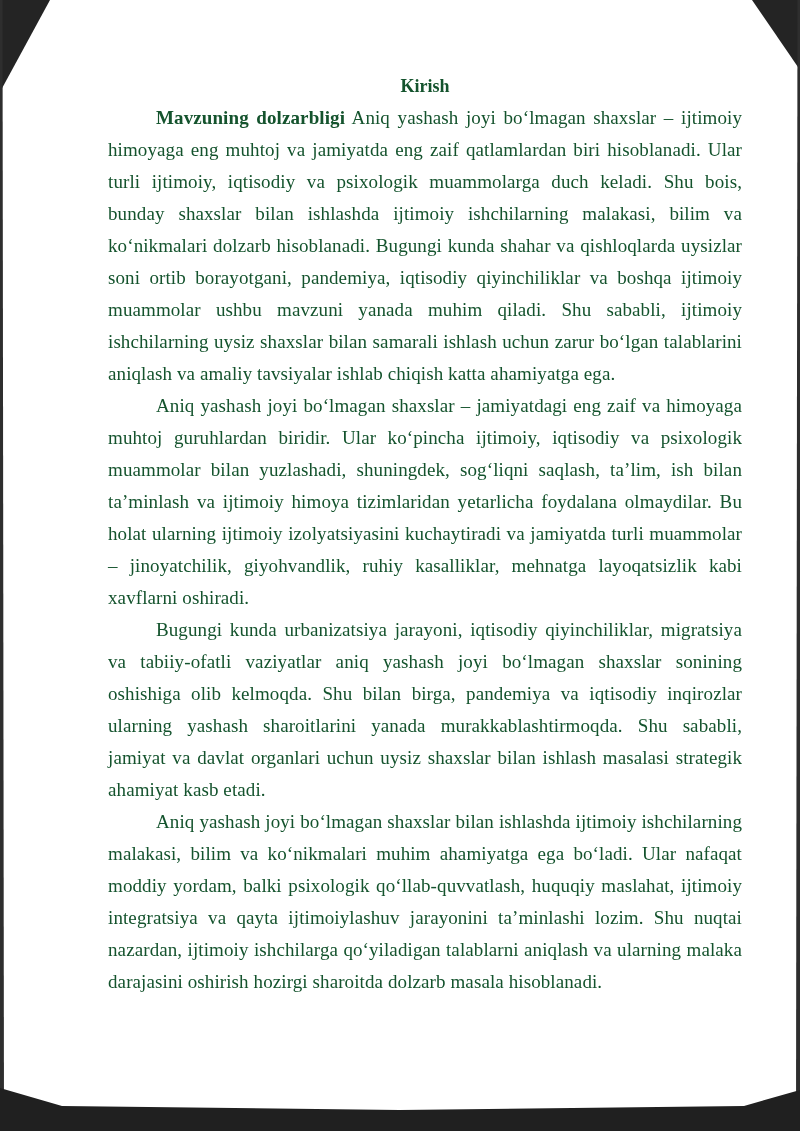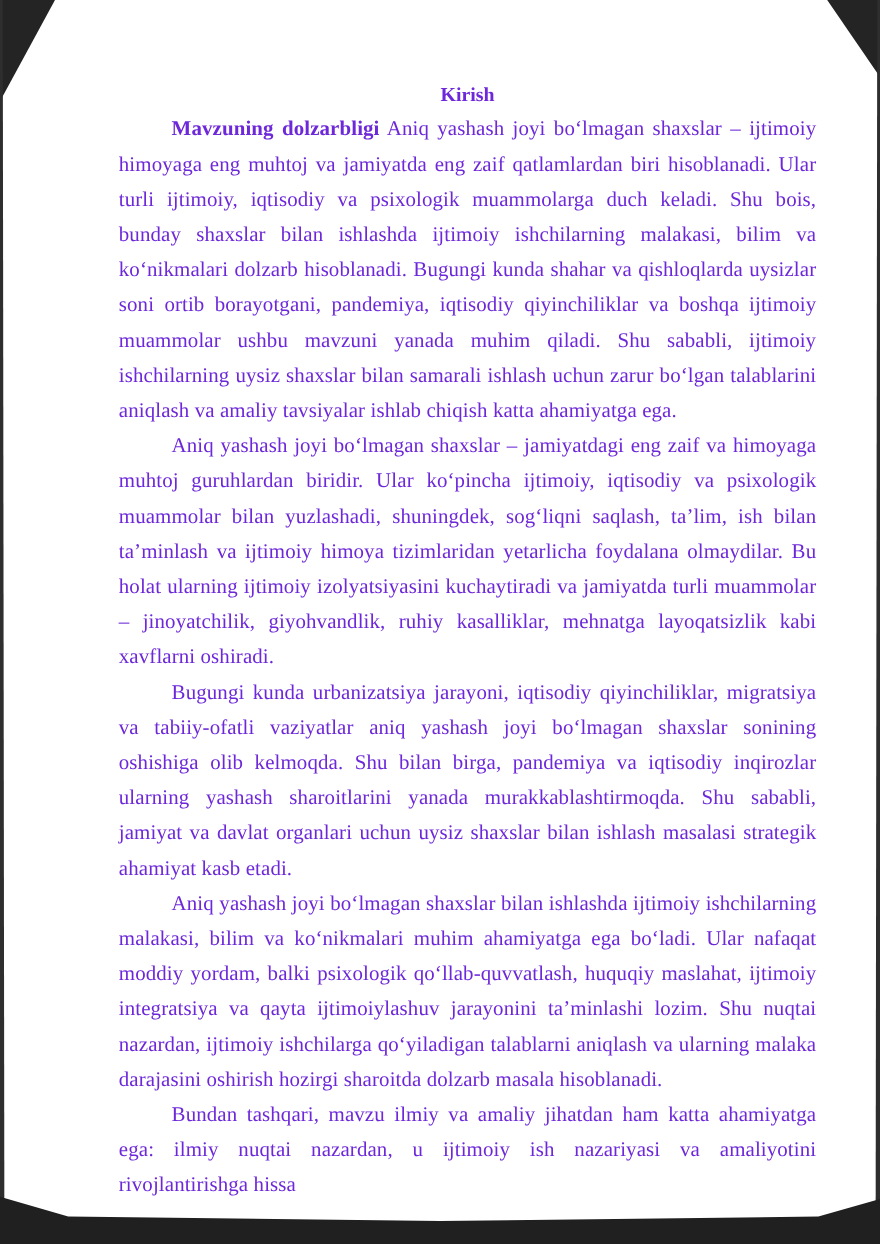--- a/index.html
+++ b/index.html
@@ -7,21 +7,21 @@
     padding: 0;
     background: #2b2b2b;
   }
   .page {
     position: relative;
     width: 800px;
     height: 1131px;
     margin: 0 auto;
     background: #ffffff;
     font-family: "Liberation Serif", "DejaVu Serif", serif;
-    color: #6d28d9;
+    color: #14532d;
     overflow: hidden;
   }
   .text-block {
     position: absolute;
     left: 108px;
     top: 70px;
     width: 634px;
   }
   .doc-title {
     margin: 0;
@@ -57,21 +57,20 @@
     <h1 class="doc-title">Kirish</h1>
 
     <p class="doc-paragraph"><span class="lead">Mavzuning dolzarbligi</span><span> Aniq yashash joyi boʻlmagan shaxslar – ijtimoiy himoyaga eng muhtoj va jamiyatda eng zaif qatlamlardan biri hisoblanadi. Ular turli ijtimoiy, iqtisodiy va psixologik muammolarga duch keladi. Shu bois, bunday shaxslar bilan ishlashda ijtimoiy ishchilarning malakasi, bilim va koʻnikmalari dolzarb hisoblanadi. Bugungi kunda shahar va qishloqlarda uysizlar soni ortib borayotgani, pandemiya, iqtisodiy qiyinchiliklar va boshqa ijtimoiy muammolar ushbu mavzuni yanada muhim qiladi. Shu sababli, ijtimoiy ishchilarning uysiz shaxslar bilan samarali ishlash uchun zarur boʻlgan talablarini aniqlash va amaliy tavsiyalar ishlab chiqish katta ahamiyatga ega.</span></p>
 
     <p class="doc-paragraph">Aniq yashash joyi boʻlmagan shaxslar – jamiyatdagi eng zaif va himoyaga muhtoj guruhlardan biridir. Ular koʻpincha ijtimoiy, iqtisodiy va psixologik muammolar bilan yuzlashadi, shuningdek, sogʻliqni saqlash, ta’lim, ish bilan ta’minlash va ijtimoiy himoya tizimlaridan yetarlicha foydalana olmaydilar. Bu holat ularning ijtimoiy izolyatsiyasini kuchaytiradi va jamiyatda turli muammolar – jinoyatchilik, giyohvandlik, ruhiy kasalliklar, mehnatga layoqatsizlik kabi xavflarni oshiradi.</p>
 
     <p class="doc-paragraph">Bugungi kunda urbanizatsiya jarayoni, iqtisodiy qiyinchiliklar, migratsiya va tabiiy-ofatli vaziyatlar aniq yashash joyi boʻlmagan shaxslar sonining oshishiga olib kelmoqda. Shu bilan birga, pandemiya va iqtisodiy inqirozlar ularning yashash sharoitlarini yanada murakkablashtirmoqda. Shu sababli, jamiyat va davlat organlari uchun uysiz shaxslar bilan ishlash masalasi strategik ahamiyat kasb etadi.</p>
 
     <p class="doc-paragraph">Aniq yashash joyi boʻlmagan shaxslar bilan ishlashda ijtimoiy ishchilarning malakasi, bilim va koʻnikmalari muhim ahamiyatga ega boʻladi. Ular nafaqat moddiy yordam, balki psixologik qoʻllab-quvvatlash, huquqiy maslahat, ijtimoiy integratsiya va qayta ijtimoiylashuv jarayonini ta’minlashi lozim. Shu nuqtai nazardan, ijtimoiy ishchilarga qoʻyiladigan talablarni aniqlash va ularning malaka darajasini oshirish hozirgi sharoitda dolzarb masala hisoblanadi.</p>
 
-    <p class="doc-paragraph">Bundan tashqari, mavzu ilmiy va amaliy jihatdan ham katta ahamiyatga ega: ilmiy nuqtai nazardan, u ijtimoiy ish nazariyasi va amaliyotini rivojlantirishga hissa</p>
   </div>
 
   <svg class="scan-overlay" width="800" height="1131" viewBox="0 0 800 1131" xmlns="http://www.w3.org/2000/svg">
 
     <polygon points="0,0 50,0 0,92" fill="#242424"></polygon>
 
     <polygon points="800,0 752,0 800,70" fill="#242424"></polygon>
 
     <polygon points="0,0 2.5,0 4,1131 0,1131" fill="#2e2e2e"></polygon>
 

